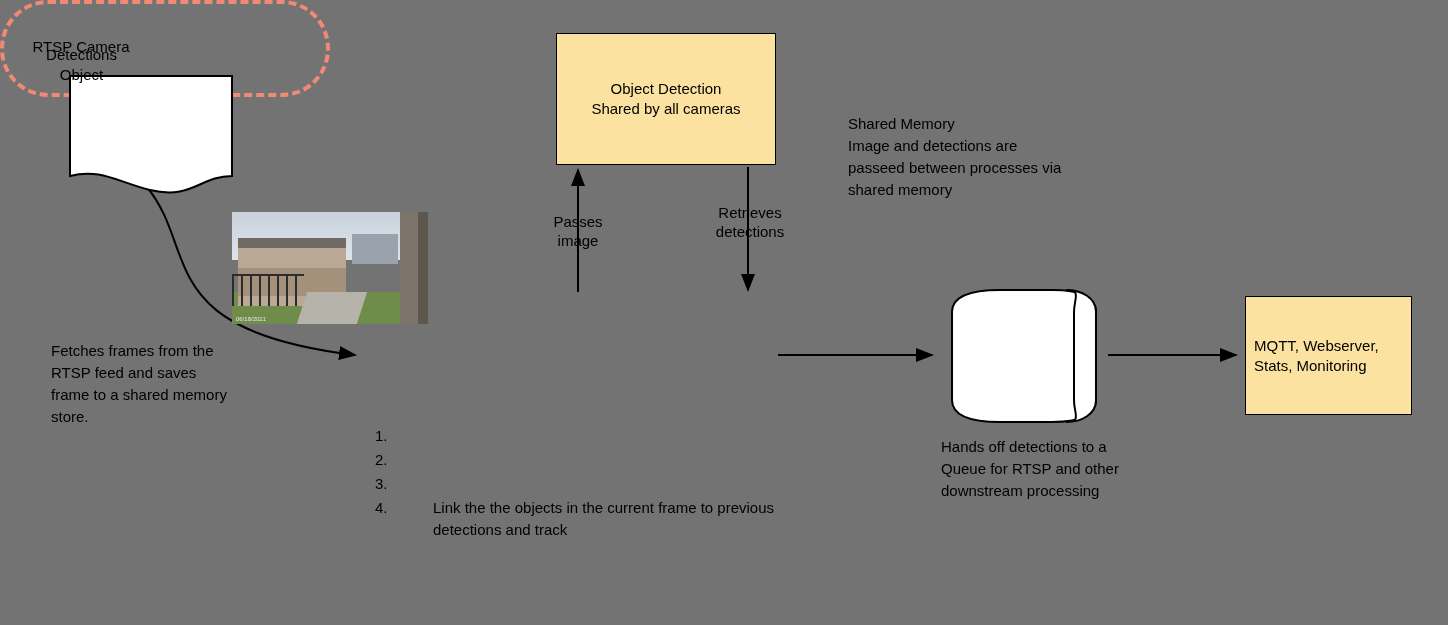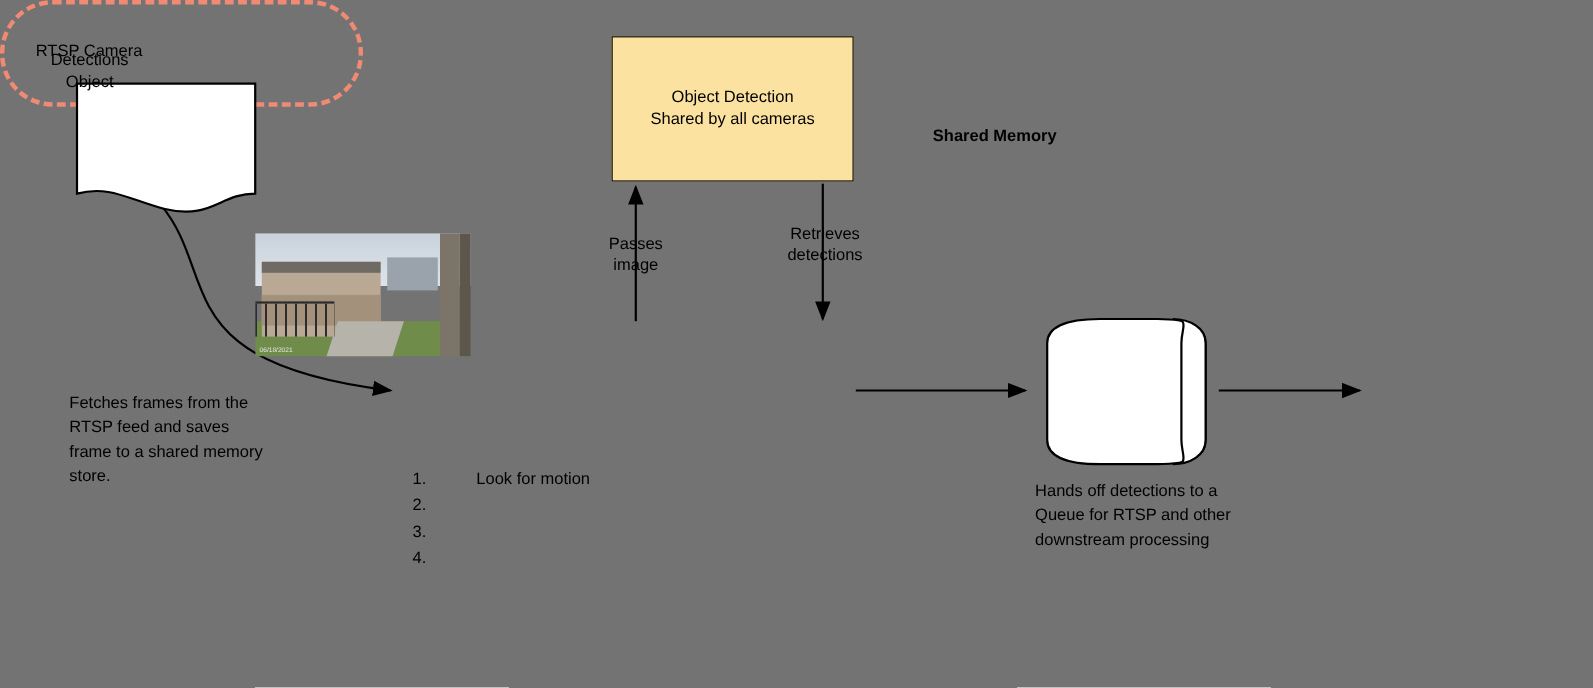--- a/index.html
+++ b/index.html
@@ -139,32 +139,31 @@
     top: 203px;
     width: 110px;
   }
 
   .note {
     position: absolute;
     font-size: 15px;
     line-height: 22px;
   }
   .note b {
-    font-weight: bold;
+    font-weight: normal;
   }
   #shared-memory-note {
     left: 848px;
     top: 113px;
     width: 215px;
   }
   #fetch-note {
-    left: 63px;
+    left: 51px;
     top: 340px;
     width: 180px;
-    margin-top: 16px;
   }
   #queue-note {
     left: 941px;
     top: 436px;
     width: 180px;
   }
 
   
   #steps-list {
     position: absolute;
@@ -289,20 +288,24 @@
   <div id="rtsp-camera">
     <span class="doc-label">RTSP Camera</span>
   </div>
 
   <div class="node box" id="object-detection">
     <div class="box-label">Object Detection</div>
     <div class="box-sub">Shared by all cameras</div>
   </div>
 
 
+  <div class="node box" id="mqtt-box">
+    <div class="box-label">MQTT, Webserver,</div>
+    <div class="box-label">Stats, Monitoring</div>
+  </div>
 
   <div id="detections-queue">
     <div class="cyl-label">
       <div>Detections</div>
       <div>Object</div>
     </div>
   </div>
 
   <div id="camera-thumb">
     <div class="sky"></div>
@@ -321,35 +324,36 @@
     <div>Retrieves</div>
     <div>detections</div>
   </div>
   <div class="edge-label" id="passes-image-label">
     <div>Passes</div>
     <div>image</div>
   </div>
 
   <div class="note" id="shared-memory-note">
     <b>Shared Memory</b>
+    <div>Image and detections are passeed between processes via shared memory</div>
   </div>
 
   <div class="note" id="fetch-note">Fetches frames from the RTSP feed and saves frame to a shared memory store.</div>
 
   <div class="note" id="queue-note">Hands off detections to a Queue for RTSP and other downstream processing</div>
 
   <div id="steps-list">
     <div class="step">
       <span class="step-num">1.</span>
-      <span class="step-text">Look for motion</span>
     </div>
     <div class="step">
       <span class="step-num">2.</span>
     </div>
     <div class="step">
       <span class="step-num">3.</span>
     </div>
     <div class="step">
       <span class="step-num">4.</span>
+      <span class="step-text">Link the the objects in the current frame to previous detections and track</span>
     </div>
   </div>
 
 </div>
 
 </body></html>

